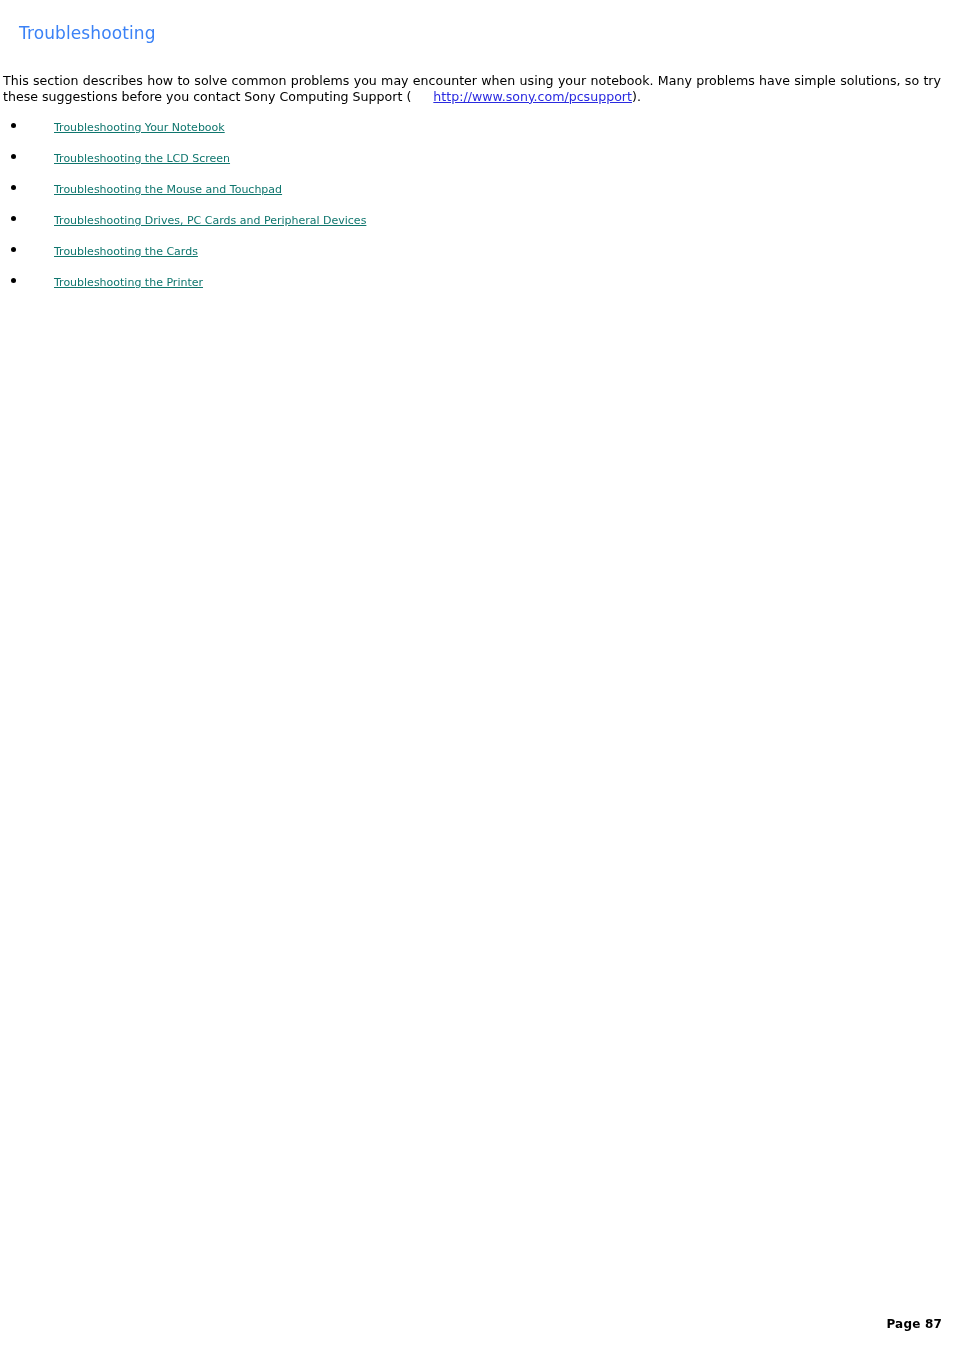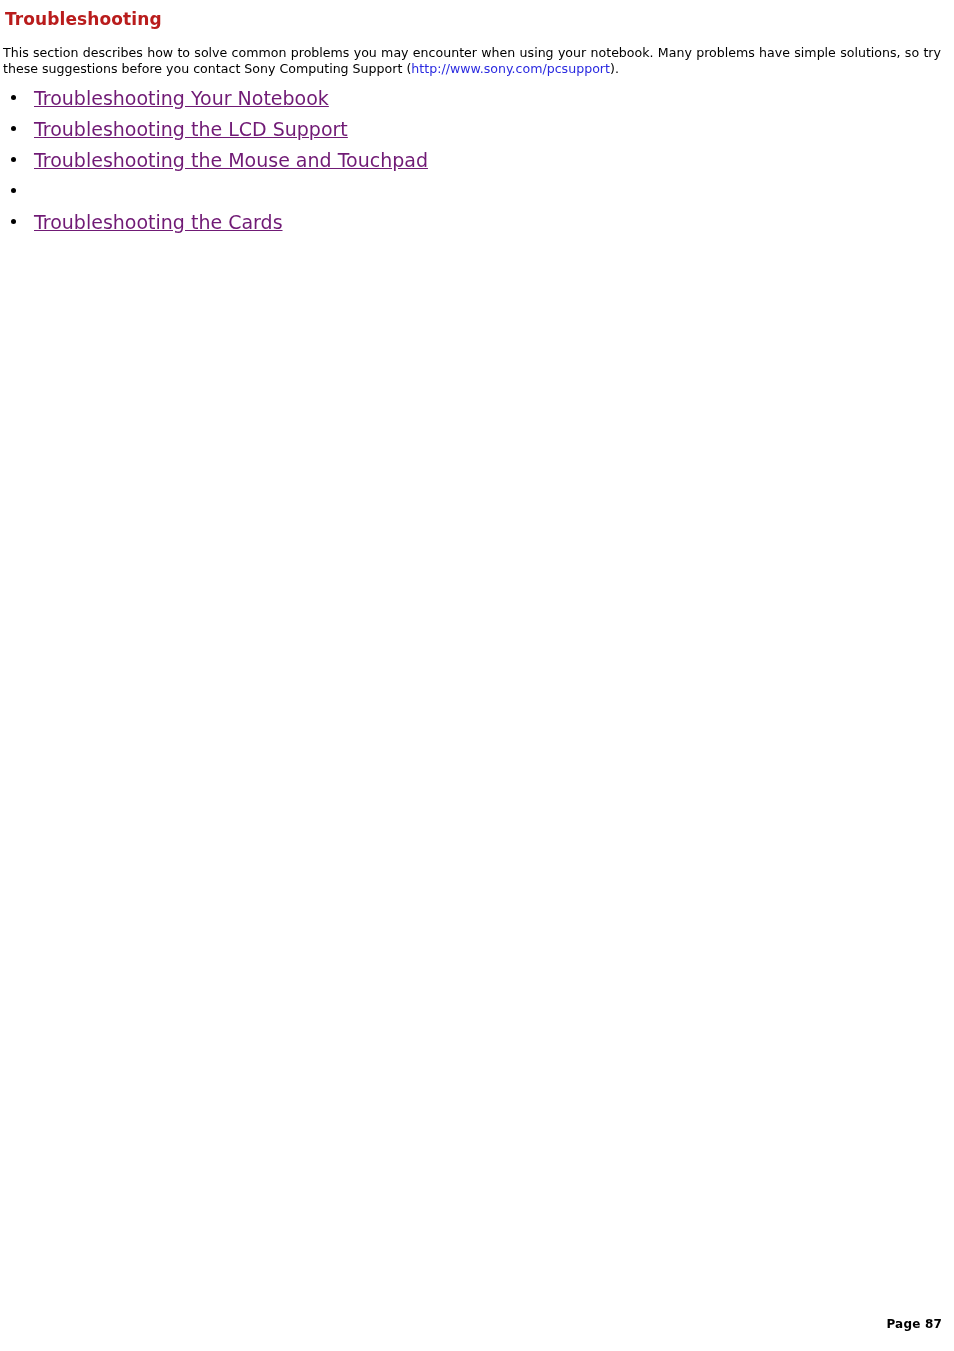--- a/index.html
+++ b/index.html
@@ -27,24 +27,24 @@
   .content {
     position: absolute;
     left: 3px;
     top: 0;
     width: 940px;
   }
 
   
   .doc-heading {
     font-size: 17px;
-    font-weight: bold;
-    color: #b91c1c;
+    font-weight: normal;
+    color: #3b82f6;
     letter-spacing: 0.1px;
-    margin: 2px;
+    margin: 16px;
     padding: 7px 0 0 0;
     line-height: 21px;
     white-space: nowrap;
   }
 
   
   .intro-paragraph {
     margin: 0;
     padding: 13px 0 0 0;
     font-size: 12.6px;
@@ -53,21 +53,23 @@
     text-align: justify;
     width: 938px;
   }
   .intro-paragraph .seg {
     display: inline;
   }
 
   a.doc-link,
   .doc-link {
     color: #2a2ae0;
+    text-decoration: underline;
     cursor: pointer;
+    margin-left: 22px;
   }
 
   
   .toc-list {
     list-style: none;
     margin: 0;
     padding: 0;
     position: relative;
     top: 14px;
   }
@@ -81,26 +83,27 @@
     position: absolute;
     left: 8px;
     top: 5px;
     width: 5px;
     height: 5px;
     background: #000000;
     border-radius: 50%;
     display: block;
   }
   .toc-link {
-    font-size: 19px;
-    color: #701a75;
+    font-size: 11px;
+    color: #0f766e;
     text-decoration: underline;
     cursor: pointer;
     line-height: 16px;
     display: inline-block;
+    margin-left: 20px;
   }
 
   
   .page-footer {
     position: absolute;
     left: 0;
     top: 1313px;
     width: 942px;
     text-align: right;
   }
@@ -124,39 +127,44 @@
 
     <ul class="toc-list">
 
       <li class="toc-item">
         <span class="toc-bullet"></span>
         <a class="toc-link">Troubleshooting Your Notebook</a>
       </li>
 
       <li class="toc-item">
         <span class="toc-bullet"></span>
-        <a class="toc-link">Troubleshooting the LCD Support</a>
+        <a class="toc-link">Troubleshooting the LCD Screen</a>
       </li>
 
       <li class="toc-item">
         <span class="toc-bullet"></span>
         <a class="toc-link">Troubleshooting the Mouse and Touchpad</a>
       </li>
 
       <li class="toc-item">
         <span class="toc-bullet"></span>
+        <a class="toc-link">Troubleshooting Drives, PC Cards and Peripheral Devices</a>
       </li>
 
 
       <li class="toc-item">
         <span class="toc-bullet"></span>
         <a class="toc-link">Troubleshooting the Cards</a>
       </li>
 
 
+      <li class="toc-item">
+        <span class="toc-bullet"></span>
+        <a class="toc-link">Troubleshooting the Printer</a>
+      </li>
 
 
     </ul>
 
   </div>
 
   <div class="page-footer">
     <span class="page-number">Page 87</span>
   </div>
 

